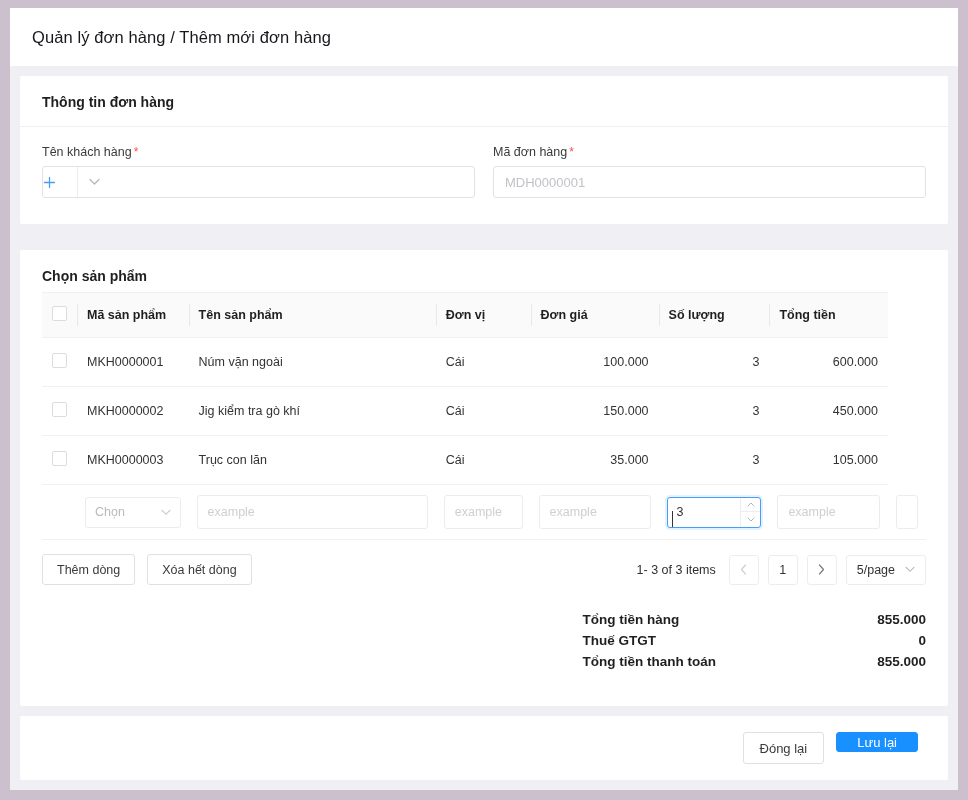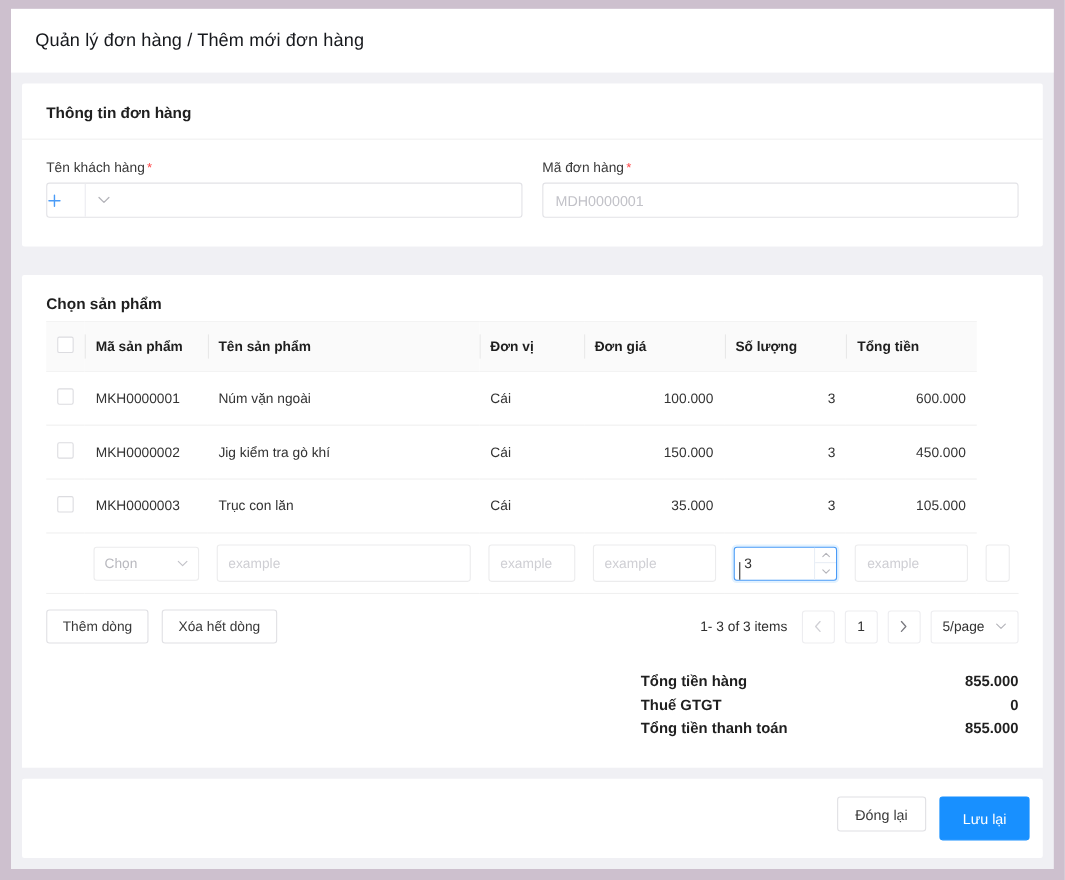--- a/index.html
+++ b/index.html
@@ -286,29 +286,29 @@
     color: #1f1f1f;
     padding: 3px 0;
   }
   .totals td.lbl { padding-right: 120px; white-space: nowrap; }
   .totals td.amt { text-align: right; min-width: 90px; }
 
   
   .footer {
     flex: 0 0 auto;
     background: #fff;
-    padding: 16px 12px;
+    padding: 16px 30px;
     display: flex;
     justify-content: flex-end;
     gap: 12px;
     margin: 10px 10px 10px 10px;
     border-radius: 2px;
   }
   .btn-primary {
-    height: 40px;
+    height: 20px;
     padding: 0 20px;
     border: 1px solid #1890ff;
     border-radius: 3px;
     background: #1890ff;
     color: #fff;
     font-size: 13px;
     font-family: inherit;
     cursor: pointer;
   }
   .btn-ghost {

